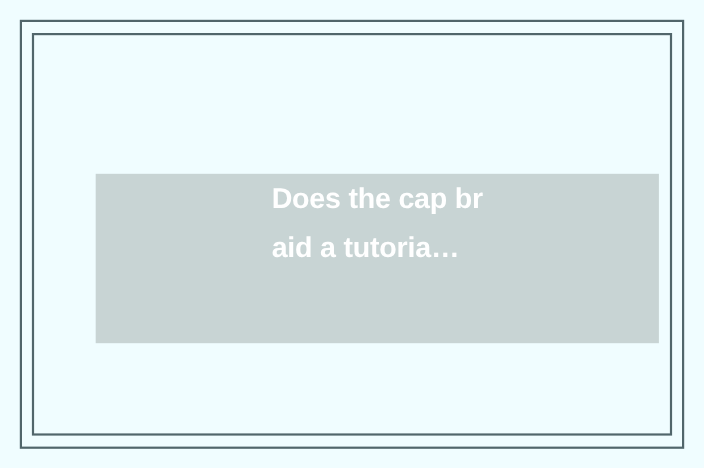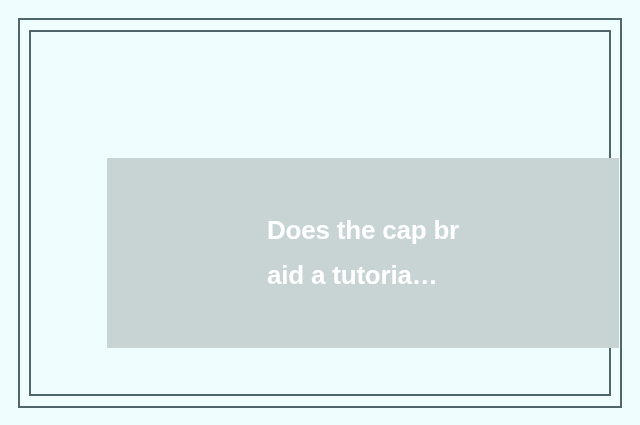--- a/index.html
+++ b/index.html
@@ -45,28 +45,27 @@
     width: 582px;
     height: 366px;
     border: 2px solid #51666b;
     box-sizing: border-box;
     background: transparent;
   }
 
   
   .thumb-panel {
     position: absolute;
-    left: 76px;
+    left: 56px;
     top: 126px;
     width: 512px;
-    height: 190px;
+    height: 154px;
     background: #c8d4d4;
     box-sizing: border-box;
     display: flex;
-    align-items: center;
     justify-content: center;
   }
 
   
   .thumb-title {
     display: block;
     text-align: left;
     color: #ffffff;
     font-family: "Liberation Sans", sans-serif;
     font-size: 26px;

